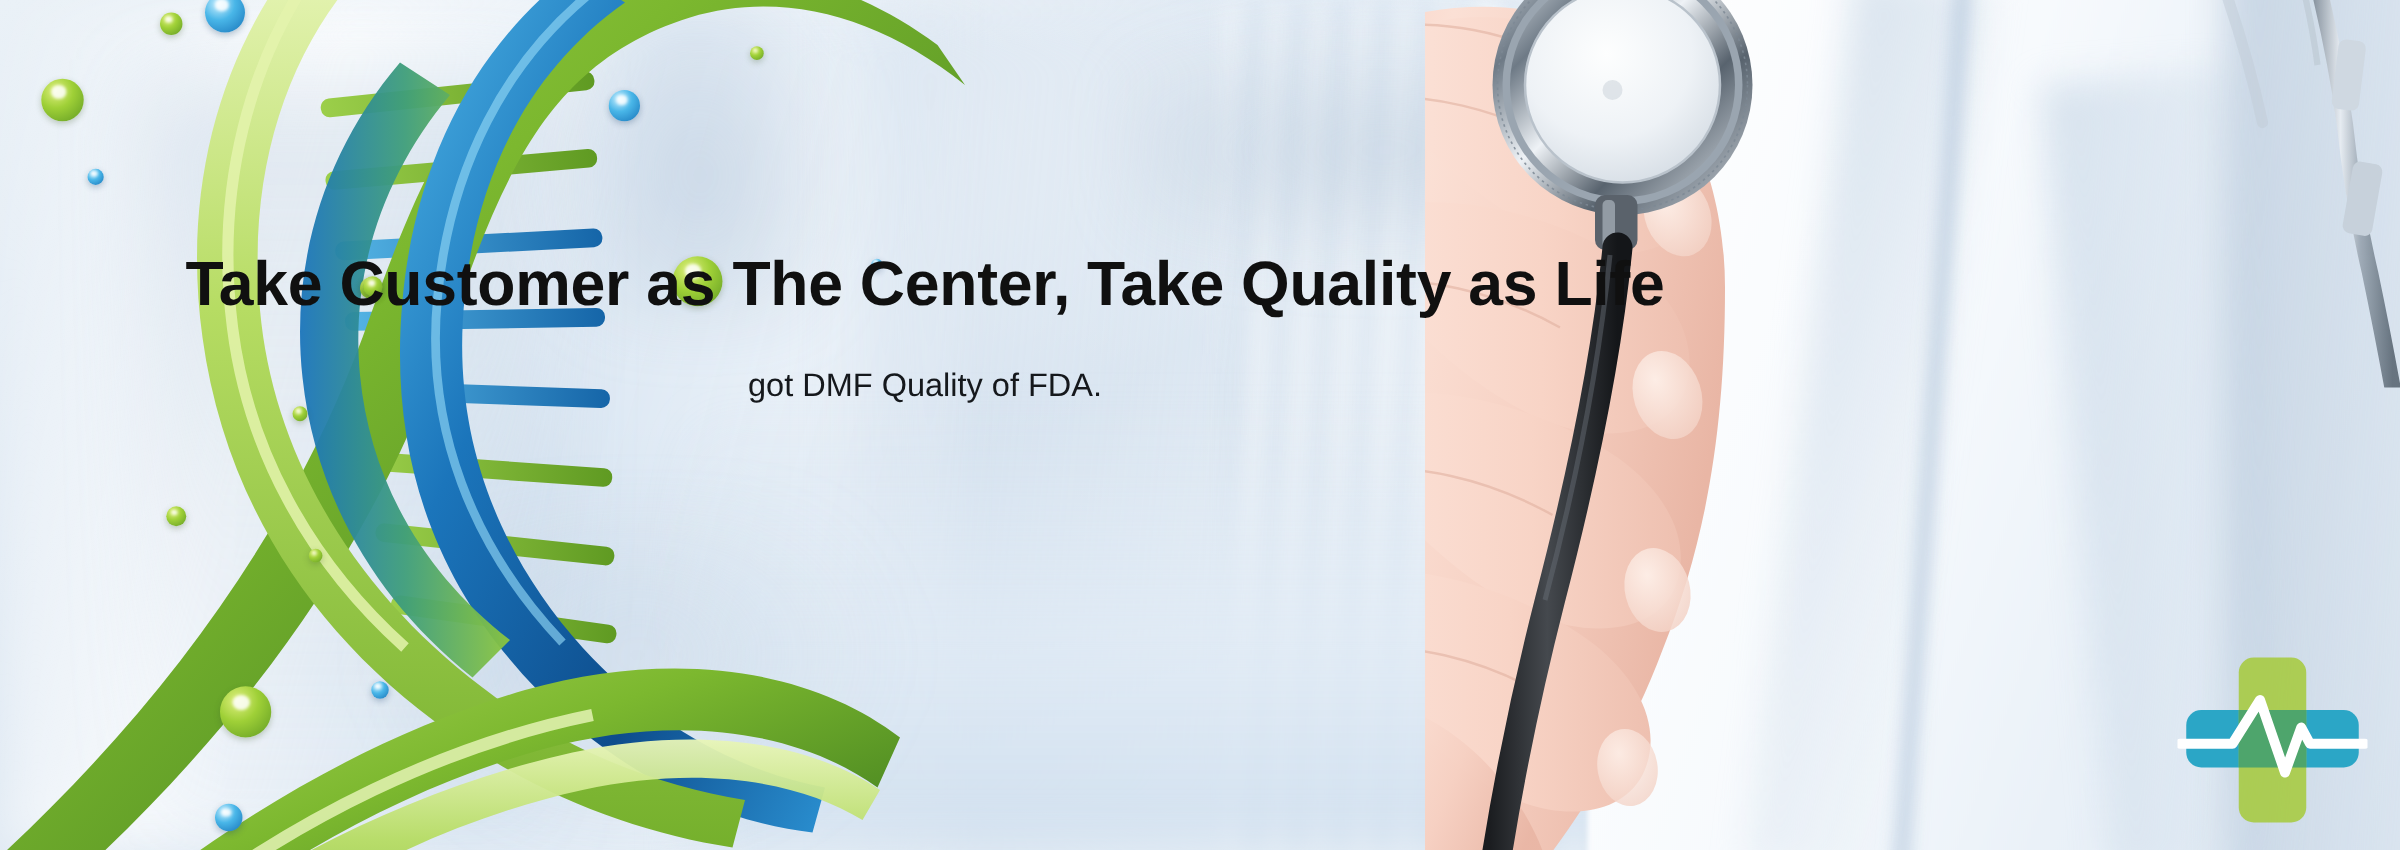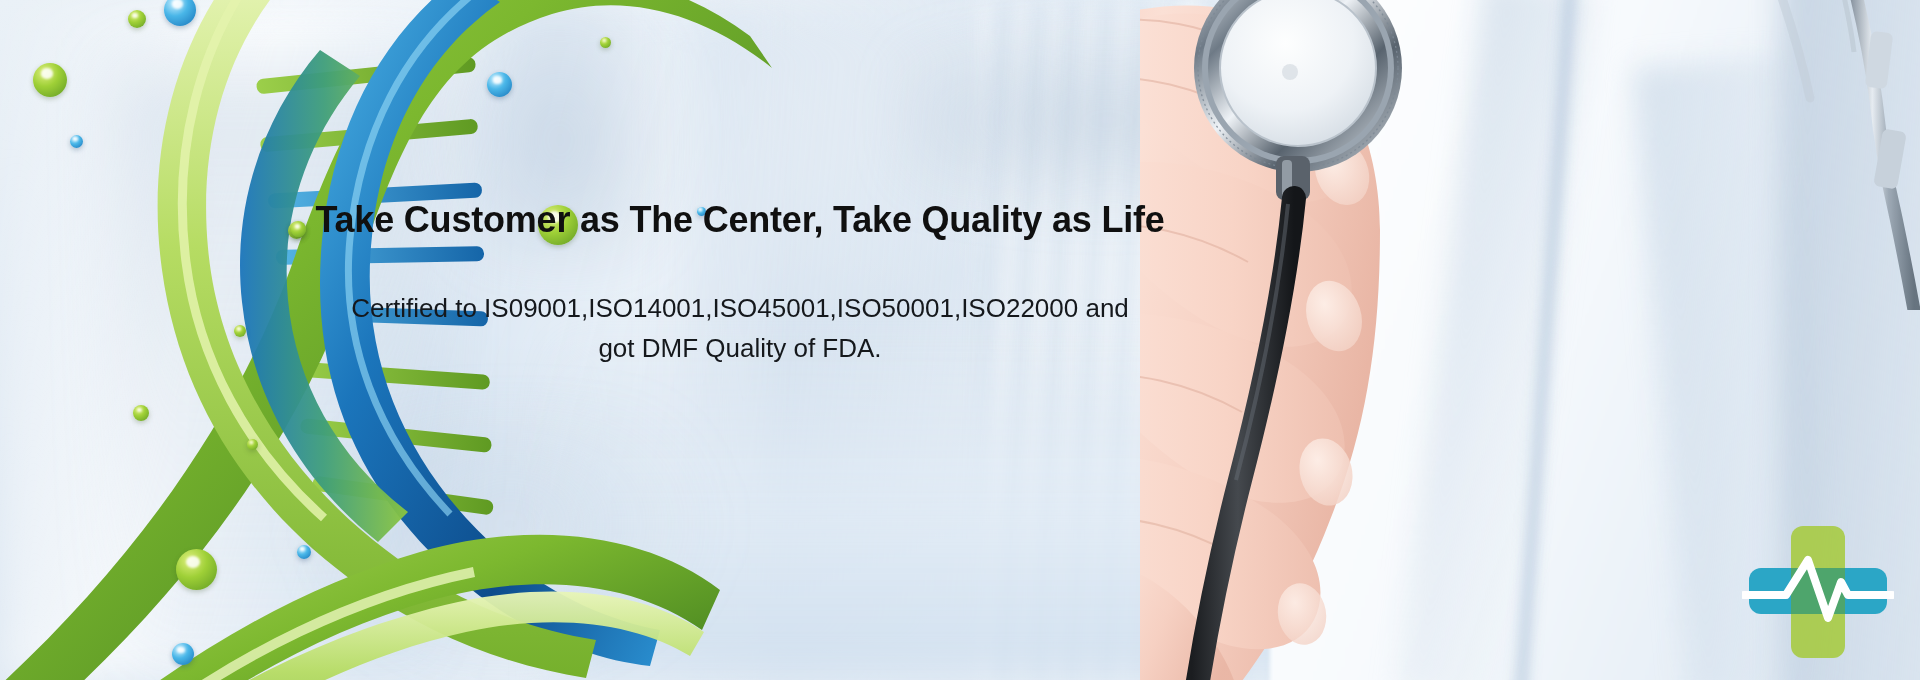--- a/index.html
+++ b/index.html
@@ -71,21 +71,21 @@
   .hand svg{ width:100%; height:100%; display:block; }
   .steth{ position:absolute; left:-60px; top:-40px; width:520px; height:760px; }
   .steth svg{ width:100%; height:100%; display:block; }
   .neck-steth{ position:absolute; left:560px; top:-20px; width:260px; height:330px; }
   .neck-steth svg{ width:100%; height:100%; display:block; }
 
   
   .text-block{ position:absolute; left:0; top:0; width:1920px; height:680px; pointer-events:none; }
   .headline{
     position:absolute; left:0; top:200px; width:1480px; text-align:center;
-    font-size:36px; font-weight:bold; color:#101010; letter-spacing:-0.2px;
+    font-size:50px; font-weight:bold; color:#101010; letter-spacing:-0.2px;
     line-height:1.1; pointer-events:auto;
   }
   .subline{
     position:absolute; left:0; top:289px; width:1480px; text-align:center;
     font-size:26px; font-weight:400; color:#15181c; line-height:1.52;
     pointer-events:auto;
   }
   .subline span{ display:block; }
 
   
@@ -324,21 +324,20 @@
     <div class="sphere sph-blue" style="left:297px; top:545px; width:14px; height:14px;"></div>
     <div class="sphere sph-blue" style="left:172px; top:643px; width:22px; height:22px;"></div>
     <div class="sphere sph-green" style="left:234px; top:325px; width:12px; height:12px;"></div>
     <div class="sphere sph-green" style="left:247px; top:439px; width:11px; height:11px;"></div>
   </div>
 
   <div class="text-block">
     <h1 class="headline">Take Customer as The Center, Take Quality as Life</h1>
 
     <p class="subline">
-      <span>Certified to IS09001,ISO14001,ISO45001,ISO50001,ISO22000 and</span>
       <span>got DMF Quality of FDA.</span>
     </p>
   </div>
 
   <div class="logo">
     <svg viewBox="0 0 152 140">
       <defs>
         <clipPath id="crossClip">
           <path d="M49 4 h54 a12 12 0 0 1 12 12 v30 h30 a12 12 0 0 1 12 12 v22
                    a12 12 0 0 1 -12 12 h-30 v30 a12 12 0 0 1 -12 12 h-54

